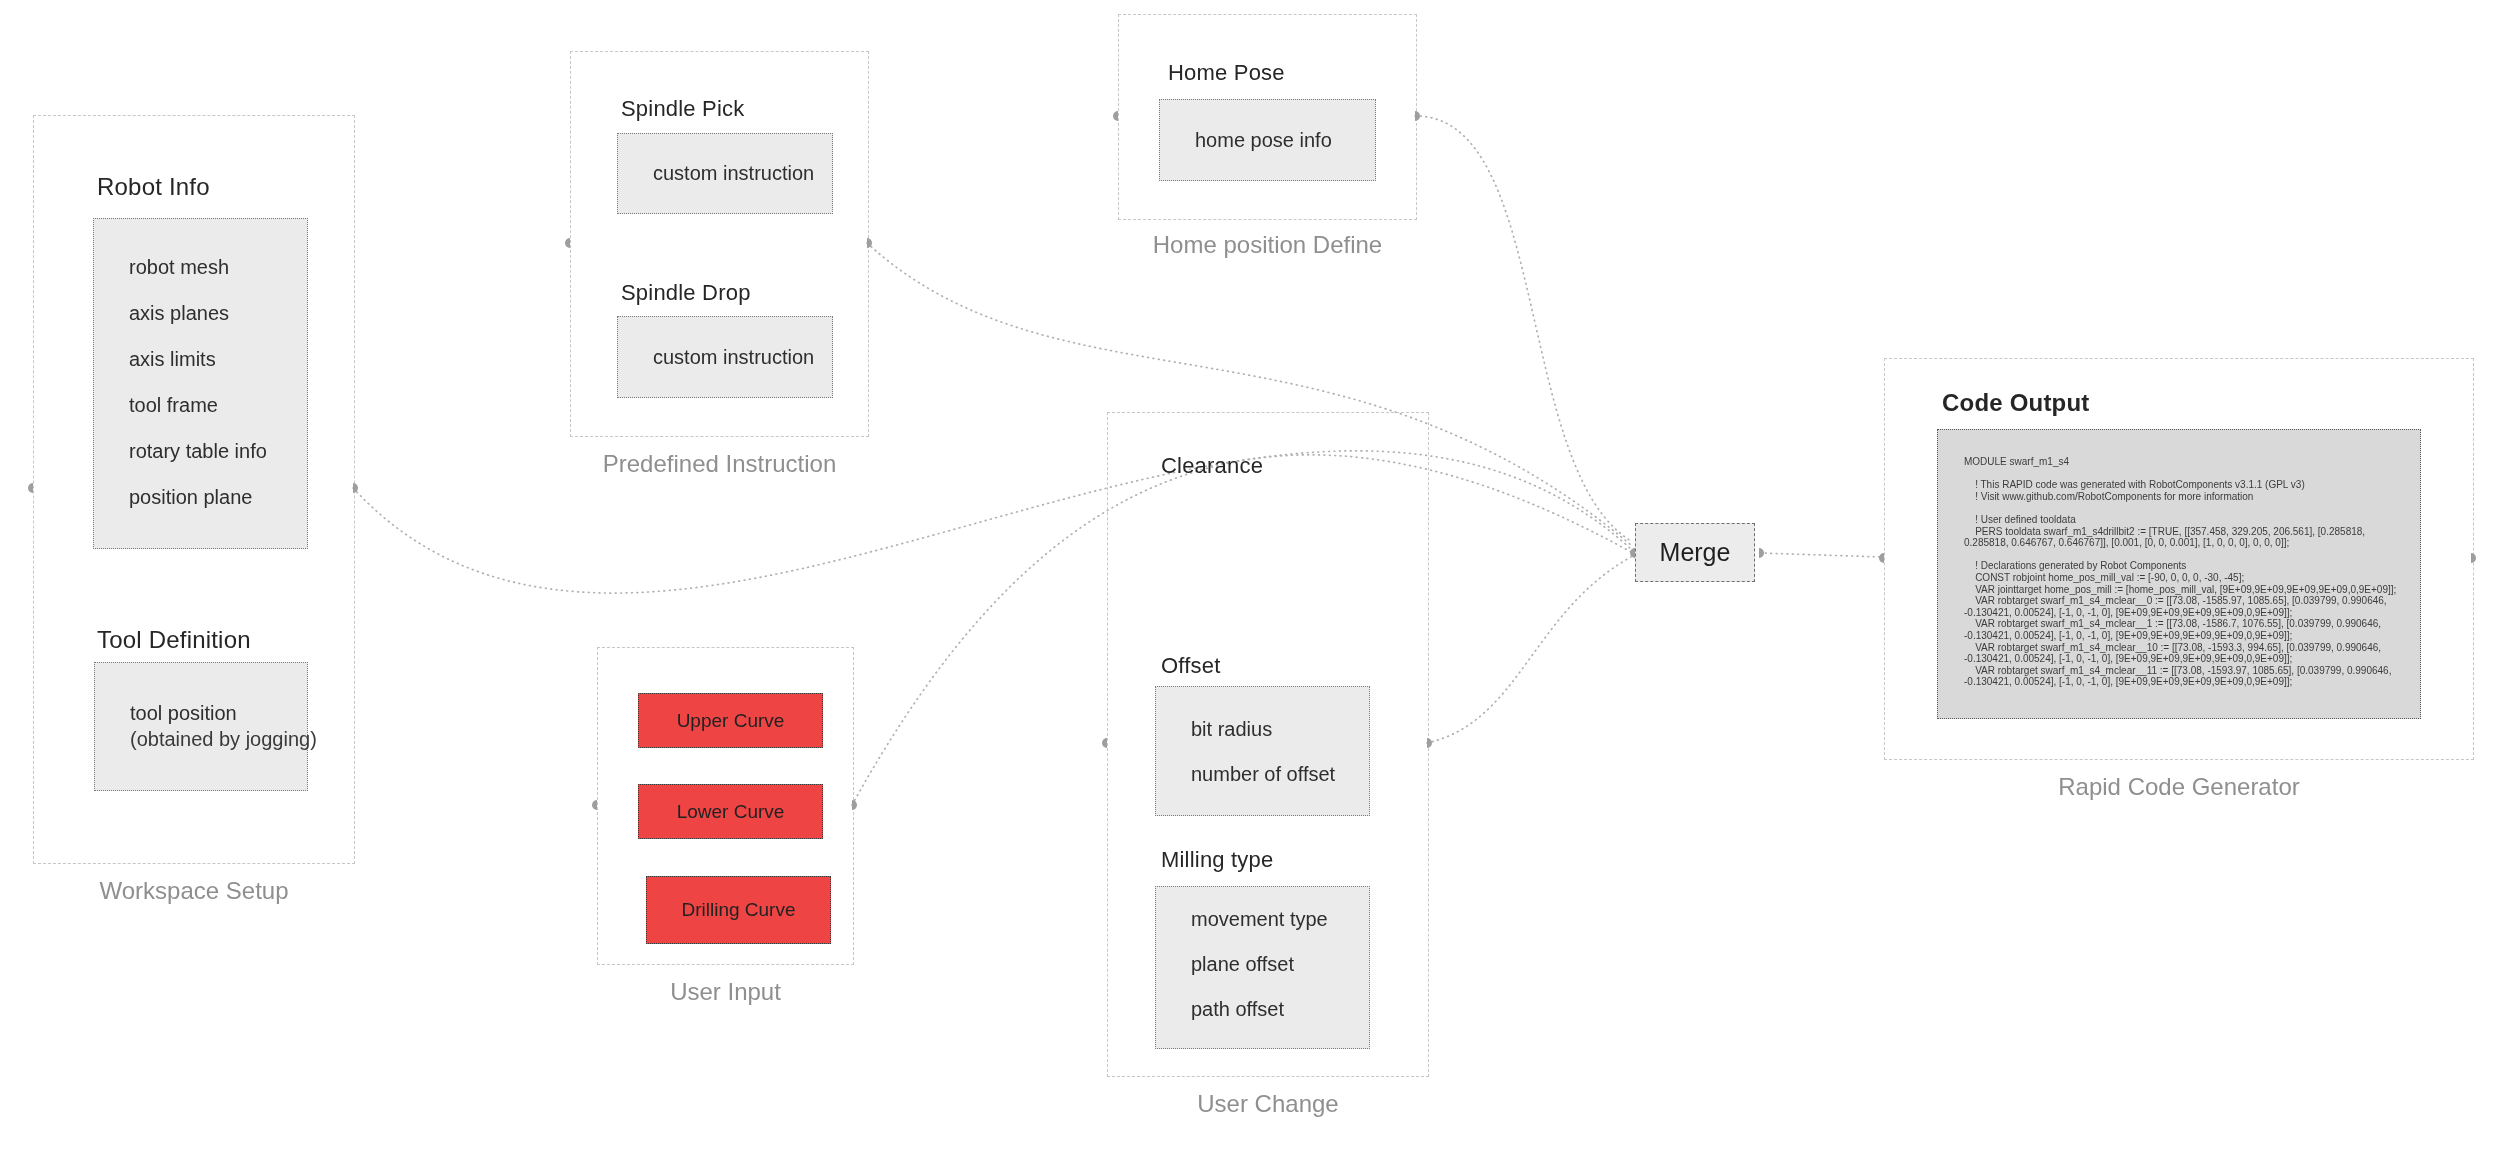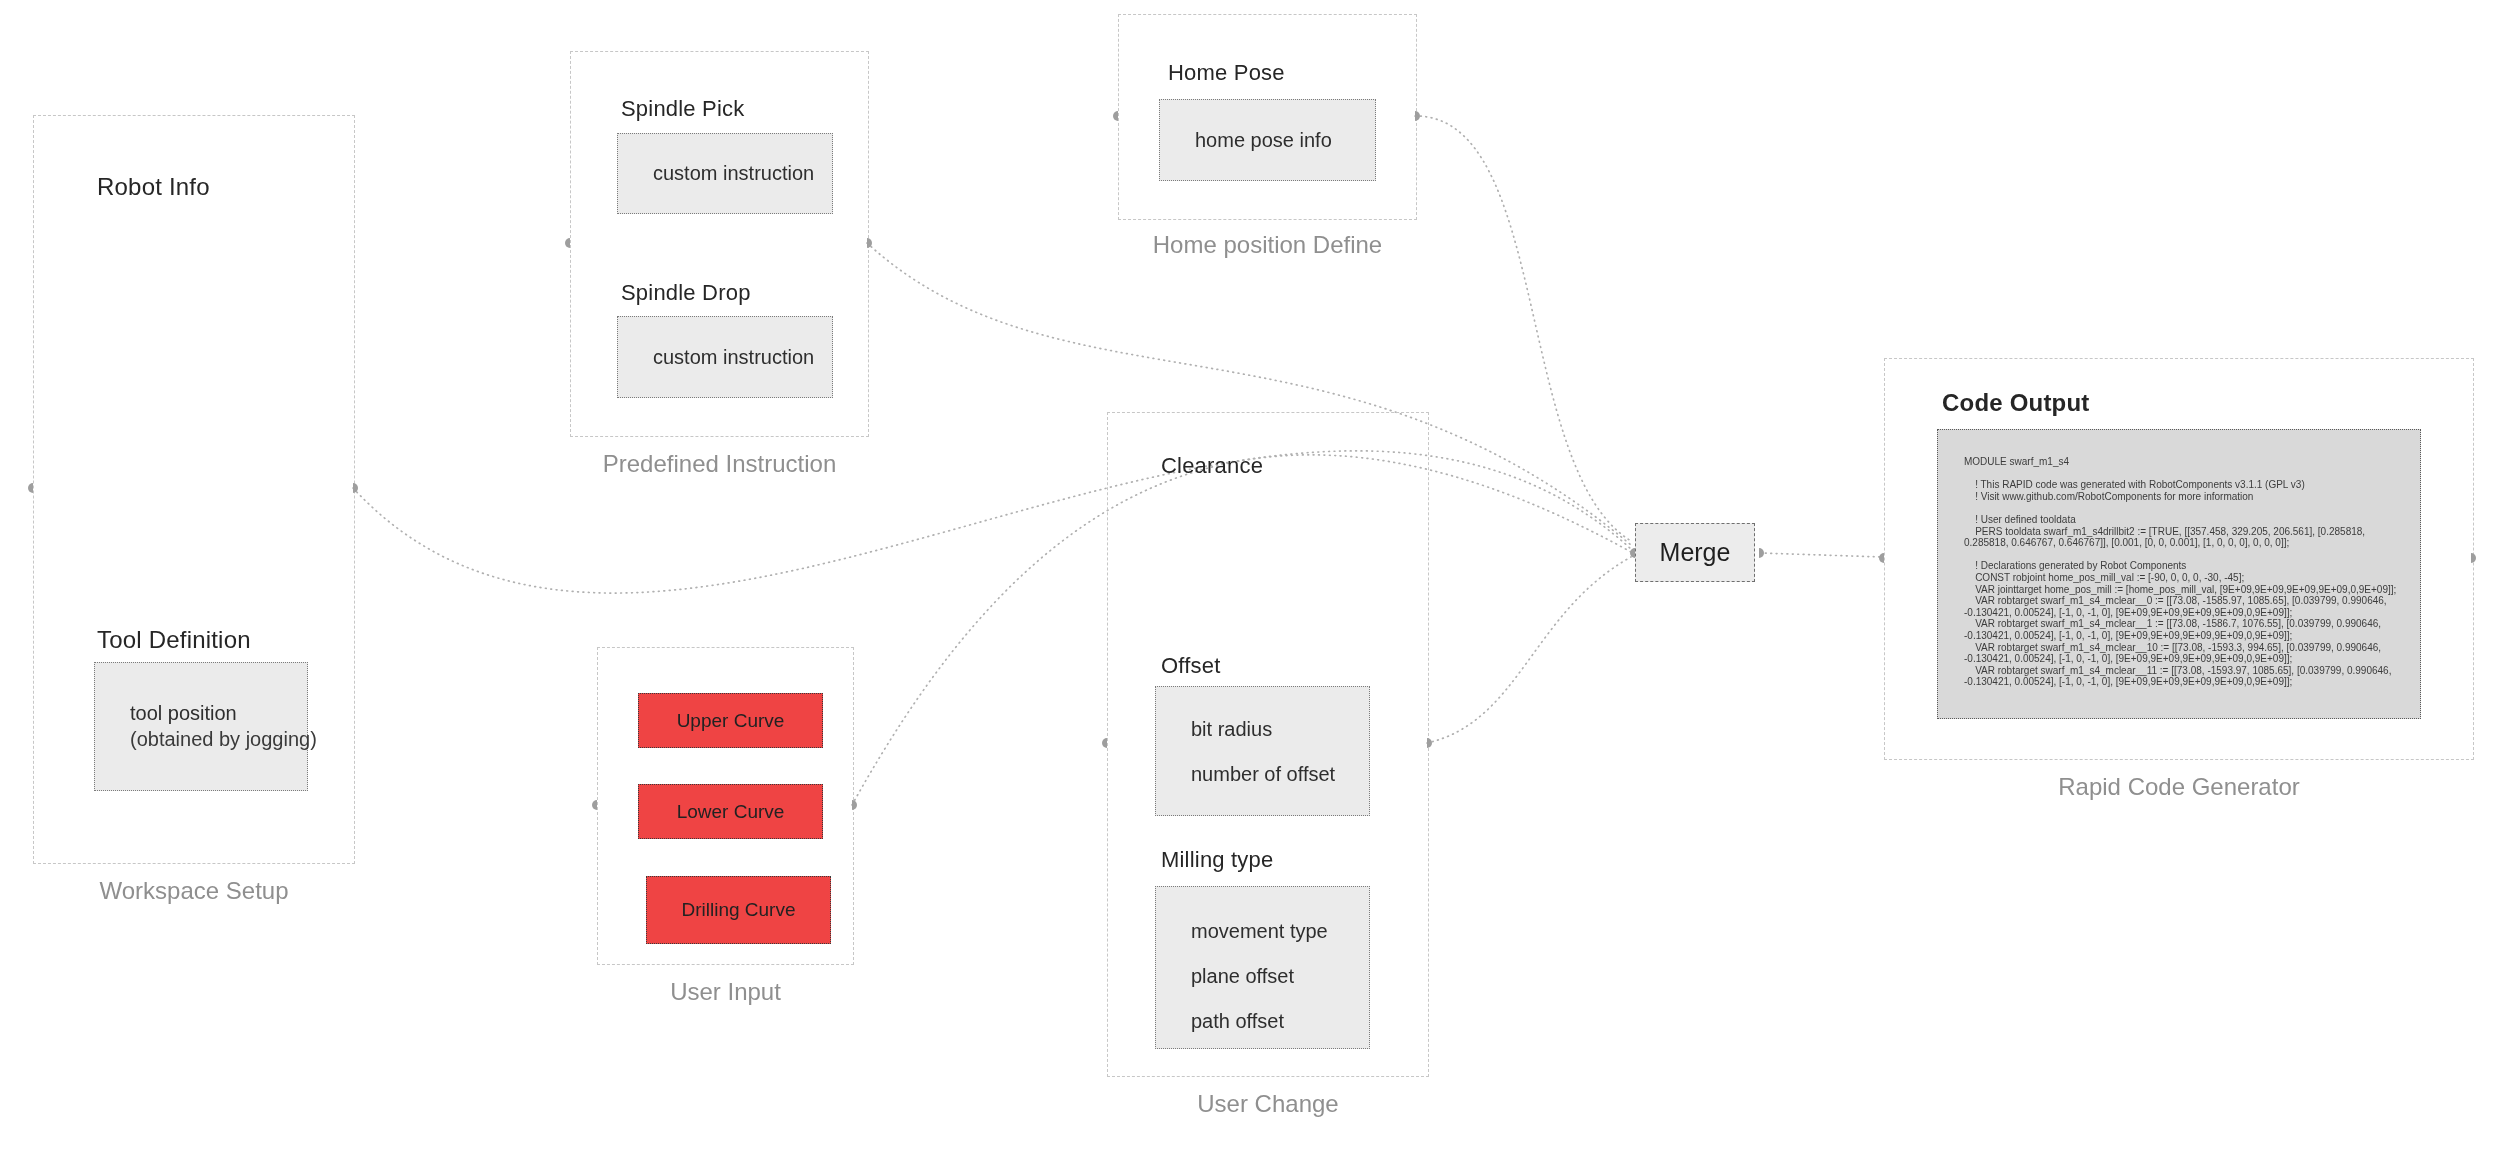--- a/index.html
+++ b/index.html
@@ -44,20 +44,28 @@
     <path d="M353,488 C660,820 1280,230 1631,549"></path>
     <path d="M867,243 C1060,420 1340,300 1631,545"></path>
     <path d="M1415,116 C1550,115 1515,470 1631,541"></path>
     <path d="M852,805 C1010,520 1230,330 1631,552"></path>
     <path d="M1427,743 C1520,722 1532,612 1631,557"></path>
     <path d="M1760,553 L1882,557"></path>
   </svg>
 
   <section class="group" style="left:33px;top:115px;width:320px;height:747px;">
     <div class="node-title t24" style="left:63px;top:57px;">Robot Info</div>
+    <div class="node-box pad-items" style="left:59px;top:102px;width:215px;height:331px;padding-top:25px;">
+      <div class="item" style="line-height:46px;">robot mesh</div>
+      <div class="item" style="line-height:46px;">axis planes</div>
+      <div class="item" style="line-height:46px;">axis limits</div>
+      <div class="item" style="line-height:46px;">tool frame</div>
+      <div class="item" style="line-height:46px;">rotary table info</div>
+      <div class="item" style="line-height:46px;">position plane</div>
+    </div>
     <div class="node-title t24" style="left:63px;top:510px;">Tool Definition</div>
     <div class="node-box vcenter pad-items" style="left:60px;top:546px;width:214px;height:129px;">
       <div class="item">tool position</div>
       <div class="note">(obtained by jogging)</div>
     </div>
     <div class="caption" style="top:761px;">Workspace Setup</div>
   </section>
 
   <section class="group" style="left:570px;top:51px;width:297px;height:384px;">
     <div class="node-title t22" style="left:50px;top:44px;">Spindle Pick</div>
@@ -87,21 +95,21 @@
   </section>
 
   <section class="group" style="left:1107px;top:412px;width:320px;height:663px;">
     <div class="node-title t22" style="left:53px;top:40px;">Clearance</div>
     <div class="node-title t22" style="left:53px;top:240px;">Offset</div>
     <div class="node-box pad-items" style="left:47px;top:273px;width:215px;height:130px;padding-top:20px;">
       <div class="item" style="line-height:45px;">bit radius</div>
       <div class="item" style="line-height:45px;">number of offset</div>
     </div>
     <div class="node-title t22" style="left:53px;top:434px;">Milling type</div>
-    <div class="node-box pad-items" style="left:47px;top:473px;width:215px;height:163px;padding-top:22px;">
+    <div class="node-box pad-items" style="left:47px;top:473px;width:215px;height:163px;padding-top:10px;">
       <div class="item" style="line-height:45px;">movement type</div>
       <div class="item" style="line-height:45px;">plane offset</div>
       <div class="item" style="line-height:45px;">path offset</div>
     </div>
     <div class="caption" style="top:677px;">User Change</div>
   </section>
 
   <div class="merge-node">Merge</div>
 
   <section class="group" style="left:1884px;top:358px;width:588px;height:400px;">

